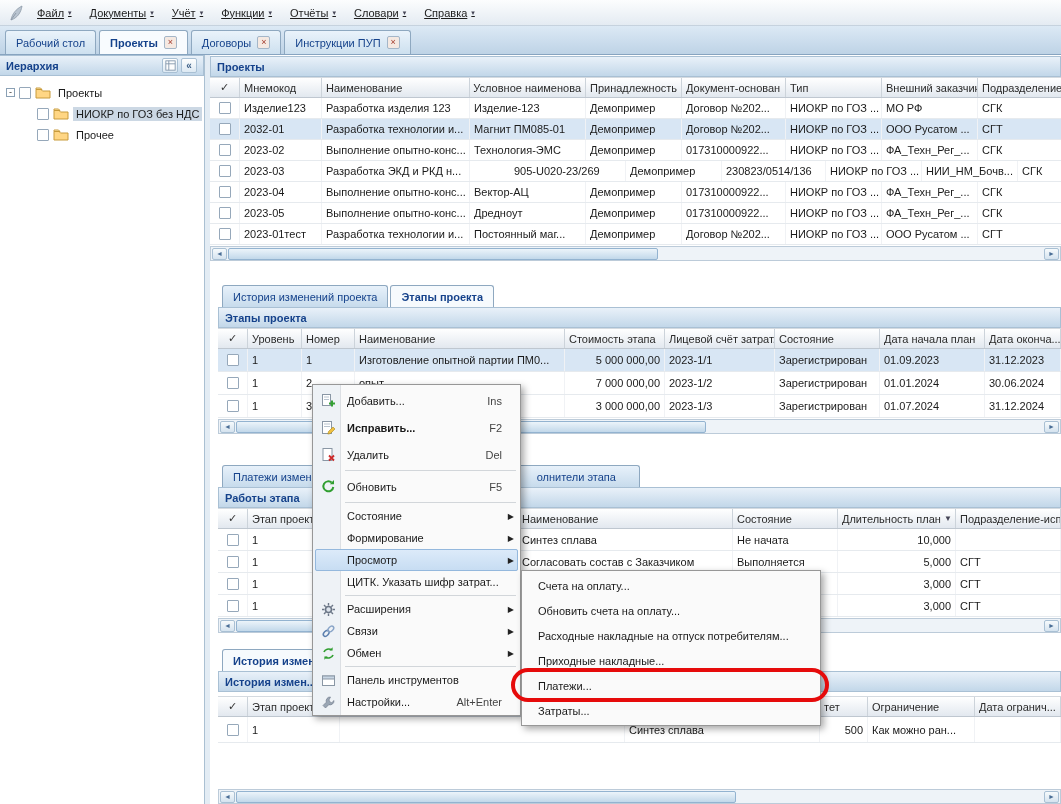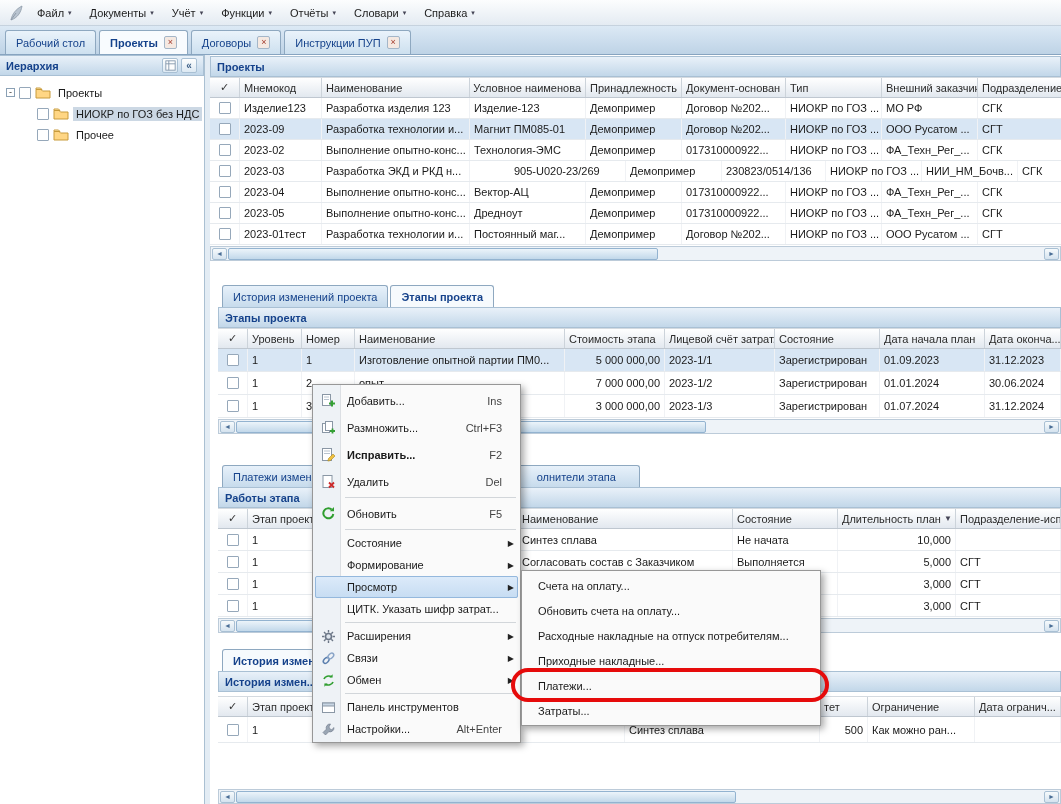--- a/index.html
+++ b/index.html
@@ -4,21 +4,21 @@
 <style>
   *{margin:0;padding:0;box-sizing:border-box;}
   html,body{width:1061px;height:804px;}
   body{font-family:"Liberation Sans",sans-serif;font-size:11px;color:#1a1a1a;background:#ffffff;overflow:hidden;position:relative;}
   .screen{position:absolute;inset:0;overflow:hidden;background:#fff;}
 
   
   .menubar{position:absolute;left:0;top:0;width:1061px;height:26px;background:linear-gradient(#fcfdfe,#e4ebf2);border-bottom:1px solid #c6d2de;display:flex;align-items:center;padding-left:4px;}
   .applogo{width:24px;height:22px;display:flex;align-items:center;justify-content:center;}
   .menubar-items{display:flex;align-items:center;height:100%;}
-  .menu-item{padding:2px 9px;height:100%;display:flex;align-items:center;gap:4px;color:#1c1c1c;cursor:default;}
+  .menu-item{padding:2px 9px;height:100%;display:flex;align-items:center;gap:4px;color:#1c1c1c;cursor:default;text-decoration:underline;}
   .menu-item .arr{font-size:7px;color:#445;}
 
   
   .tabstrip{position:absolute;left:0;top:26px;width:1061px;height:29px;background:linear-gradient(#dce9f5,#bed3e6);border-bottom:1px solid #87a4c0;display:flex;align-items:flex-end;padding-left:5px;gap:3px;}
   .wtab{height:24px;display:flex;align-items:center;gap:6px;padding:0 10px;border:1px solid #8ea8c0;border-bottom:none;border-radius:3px 3px 0 0;background:linear-gradient(#eaf3fb,#cde0ef);color:#15428b;}
   .wtab.active{background:#f8fbfe;font-weight:bold;}
   .wtab .close{width:13px;height:13px;border:1px solid #a4b6c8;background:#f5e9e2;color:#a33c2e;font-size:9px;line-height:11px;text-align:center;border-radius:2px;font-weight:normal;}
 
   
   .sidebar{position:absolute;left:0;top:55px;width:205px;height:749px;background:#fff;border-right:1px solid #aac0d2;}
@@ -236,21 +236,21 @@
           <div class="td" style="width: 96px;">Демопример</div>
           <div class="td" style="width: 104px;">Договор №202...</div>
           <div class="td" style="width: 96px;">НИОКР по ГОЗ ...</div>
           <div class="td" style="width: 96px;">МО РФ</div>
           <div class="td" style="width: 92px;">СГК</div>
         </div>
         <div class="row selected">
           <div class="td checkcell" style="width: 30px;">
             <span class="cb"></span>
           </div>
-          <div class="td" style="width: 82px;">2023-09</div>
+          <div class="td" style="width: 82px;">2032-01</div>
           <div class="td" style="width: 148px;">Разработка технологии и...</div>
           <div class="td" style="width: 116px;">Магнит ПМ085-01</div>
           <div class="td" style="width: 96px;">Демопример</div>
           <div class="td" style="width: 104px;">Договор №202...</div>
           <div class="td" style="width: 96px;">НИОКР по ГОЗ ...</div>
           <div class="td" style="width: 96px;">ООО Русатом ...</div>
           <div class="td" style="width: 92px;">СГТ</div>
         </div>
         <div class="row">
           <div class="td checkcell" style="width: 30px;">
@@ -559,31 +559,20 @@
             <line x1="3" y1="6.5" x2="8" y2="6.5" stroke="#b9c4cf"></line>
             <path d="M11 7.5v6M8 10.5h6" stroke="#35a035" stroke-width="2"></path>
           </svg>
         </span>
         <span class="cm-label">Добавить...</span>
         <span class="cm-shortcut">Ins</span>
       </div>
       <div class="cm-item tall">
         <span class="cm-icon">
           <svg width="15" height="15" viewBox="0 0 15 15">
-            <rect x="1.5" y="3.5" width="7" height="9" fill="#fff" stroke="#8a97a5"></rect>
-            <rect x="4.5" y="1.5" width="7" height="9" fill="#fff" stroke="#8a97a5"></rect>
-            <path d="M11.5 8.5v5M9 11h5" stroke="#35a035" stroke-width="1.8"></path>
-          </svg>
-        </span>
-        <span class="cm-label">Размножить...</span>
-        <span class="cm-shortcut">Ctrl+F3</span>
-      </div>
-      <div class="cm-item tall">
-        <span class="cm-icon">
-          <svg width="15" height="15" viewBox="0 0 15 15">
             <rect x="1.5" y="1.5" width="9" height="12" fill="#fff" stroke="#8a97a5"></rect>
             <line x1="3" y1="4" x2="9" y2="4" stroke="#b9c4cf"></line>
             <line x1="3" y1="6.5" x2="9" y2="6.5" stroke="#b9c4cf"></line>
             <path d="M7.5 11.5l4.5-4.5 2 2-4.5 4.5-2.6.6z" fill="#f0c040" stroke="#a88820" stroke-width="0.6"></path>
           </svg>
         </span>
         <span class="cm-label b">Исправить...</span>
         <span class="cm-shortcut">F2</span>
       </div>
       <div class="cm-item tall">

